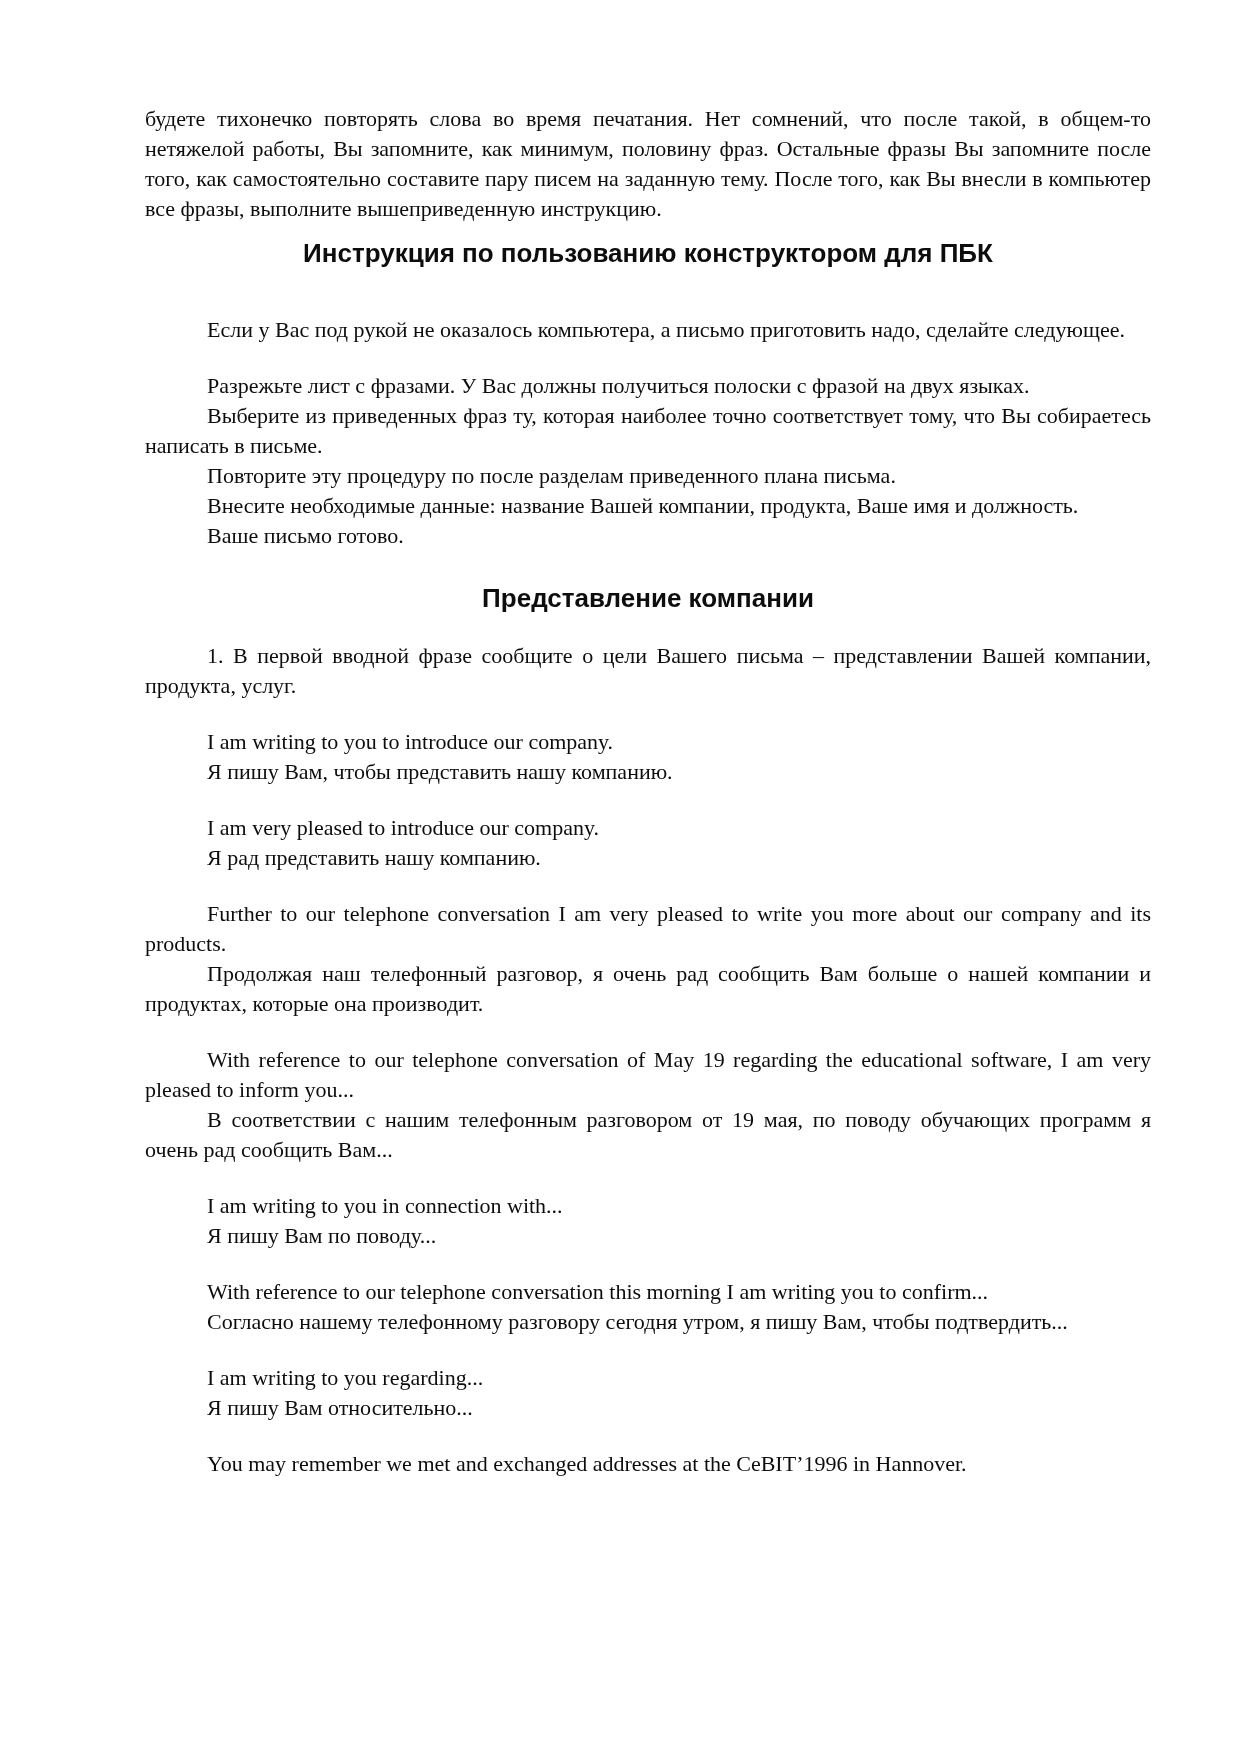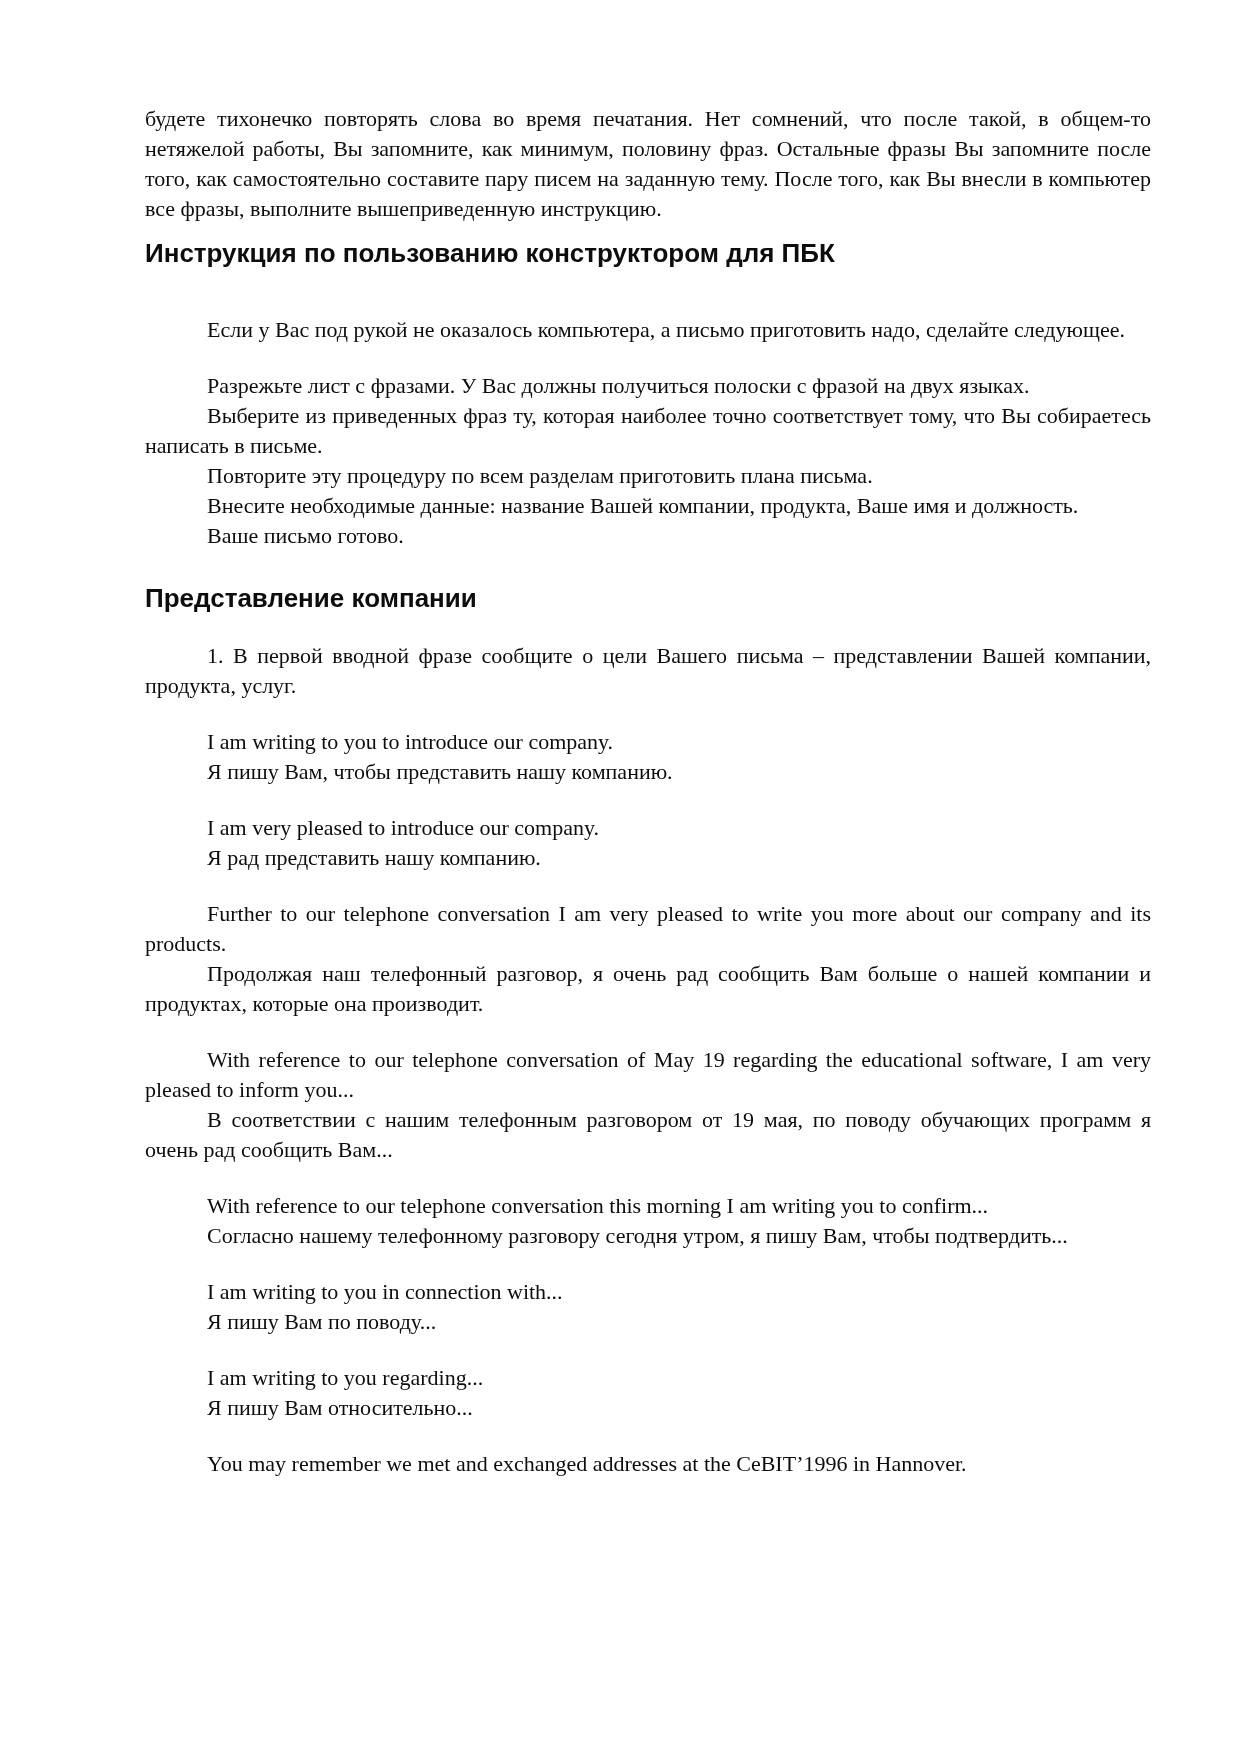--- a/index.html
+++ b/index.html
@@ -24,20 +24,21 @@
     line-height: 30px;
   }
   .just   { text-align: justify; }
   .indent { text-indent: 62px; }
   .bold   { font-weight: normal; }
   .heading {
     font-family: "Liberation Sans", "DejaVu Sans", sans-serif;
     font-weight: bold;
     font-size: 26px;
     line-height: 34px;
+    text-align: center;
   }
   .heading-1 { margin: 12px 0 45px 0; }
   .heading-2 { margin: 30px 0 26px 0; }
   .blank-line { height: 26px; }
   .pair-group { margin-top: 26px; }
 </style>
 </head>
 <body>
 
 <div class="page">
@@ -46,21 +47,21 @@
 
   <div class="heading heading-1">Инструкция по пользованию конструктором для ПБК</div>
 
   <p class="para just indent">Если у Вас под рукой не оказалось компьютера, а письмо приготовить надо, сделайте следующее.</p>
 
   <div class="blank-line"></div>
 
   <div>
     <p class="para just indent">Разрежьте лист с фразами. У Вас должны получиться полоски с фразой на двух языках.</p>
     <p class="para just indent">Выберите из приведенных фраз ту, которая наиболее точно соответствует тому, что Вы собираетесь написать в письме.</p>
-    <p class="para just indent">Повторите эту процедуру по всем разделам приготовить плана письма.</p>
+    <p class="para just indent">Повторите эту процедуру по после разделам приведенного плана письма.</p>
     <p class="para just indent">Внесите необходимые данные: название Вашей компании, продукта, Ваше имя и должность.</p>
     <p class="para just indent">Ваше письмо готово.</p>
   </div>
 
   <div class="heading heading-2">Представление компании</div>
 
   <p class="para just indent bold">1. В первой вводной фразе сообщите о цели Вашего письма – представлении Вашей компании, продукта, услуг.</p>
 
   <div>
 
@@ -78,27 +79,27 @@
       <p class="para just indent">Further to our telephone conversation I am very pleased to write you more about our company and its products.</p>
       <p class="para just indent">Продолжая наш телефонный разговор, я очень рад сообщить Вам больше о нашей компании и продуктах, которые она производит.</p>
     </div>
 
     <div class="pair-group">
       <p class="para just indent">With reference to our telephone conversation of May 19 regarding the educational software, I am very pleased to inform you...</p>
       <p class="para just indent">В соответствии с нашим телефонным разговором от 19 мая, по поводу обучающих программ я очень рад сообщить Вам...</p>
     </div>
 
     <div class="pair-group">
-      <p class="para just indent">With reference to our telephone conversation this morning I am writing you to confirm...</p>
-      <p class="para just indent">Согласно нашему телефонному разговору сегодня утром, я пишу Вам, чтобы подтвердить...</p>
+      <p class="para just indent">I am writing to you in connection with...</p>
+      <p class="para just indent">Я пишу Вам по поводу...</p>
     </div>
 
     <div class="pair-group">
-      <p class="para just indent">I am writing to you in connection with...</p>
-      <p class="para just indent">Я пишу Вам по поводу...</p>
+      <p class="para just indent">With reference to our telephone conversation this morning I am writing you to confirm...</p>
+      <p class="para just indent">Согласно нашему телефонному разговору сегодня утром, я пишу Вам, чтобы подтвердить...</p>
     </div>
 
     <div class="pair-group">
       <p class="para just indent">I am writing to you regarding...</p>
       <p class="para just indent">Я пишу Вам относительно...</p>
     </div>
 
     <div class="pair-group">
       <p class="para just indent">You may remember we met and exchanged addresses at the CeBIT’1996 in Hannover.</p>
     </div>

